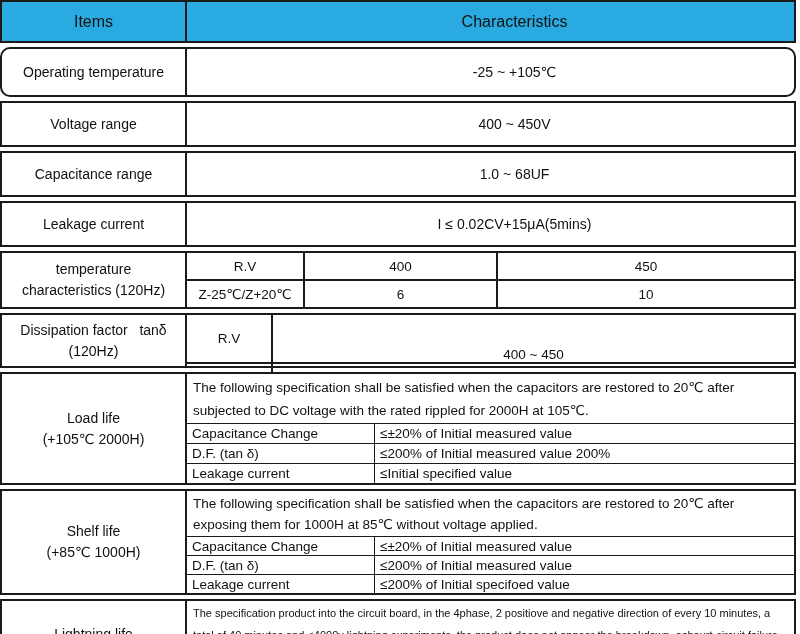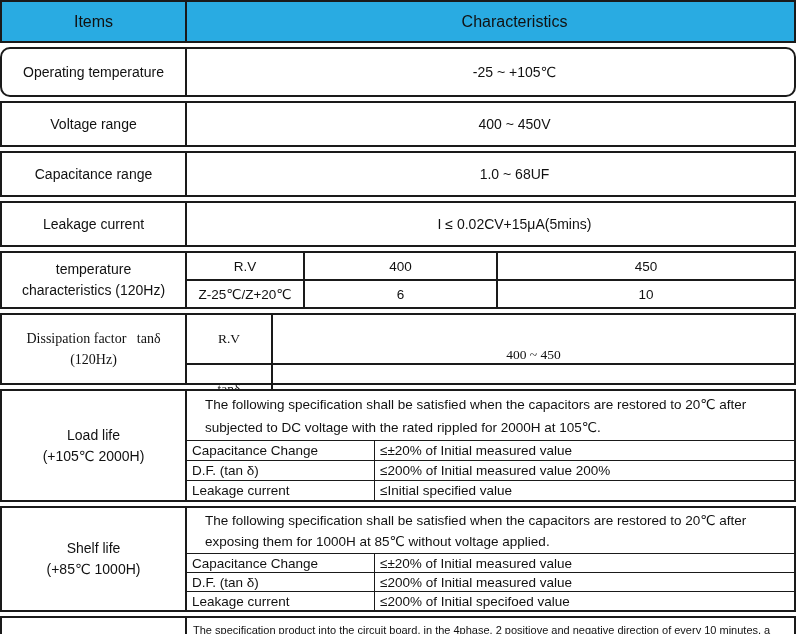--- a/index.html
+++ b/index.html
@@ -28,28 +28,28 @@
 
   
   .tchar{height:58px;}
   .tchar .sub-row{flex:1;display:flex;font-size:13.5px;}
   .tchar .sub-row:first-child{border-bottom:2px solid var(--line);}
   .tc-name{width:118px;border-right:2px solid var(--line);display:flex;align-items:center;justify-content:center;flex-shrink:0;}
   .tc-v1{width:193px;border-right:2px solid var(--line);display:flex;align-items:center;justify-content:center;flex-shrink:0;}
   .tc-v2{flex:1;display:flex;align-items:center;justify-content:center;}
 
   
-  .dissip{height:72px;font-family:Liberation Serif, serif;}
+  .dissip{height:55px;}
   .dissip .sub-row{flex:1;display:flex;font-size:13.5px;}
   .dissip .sub-row:first-child{border-bottom:2px solid var(--line);}
   .df-name{width:86px;border-right:2px solid var(--line);display:flex;align-items:center;justify-content:center;flex-shrink:0;}
   .df-val{flex:1;display:flex;align-items:center;justify-content:center;margin-top:32px;}
 
   
-  .life .intro{border-bottom:1.5px solid var(--line);padding:2px 6px 0 18px;font-size:13.5px;line-height:23px;}
+  .life .intro{border-bottom:1.5px solid var(--line);padding:2px 6px 0 6px;font-size:13.5px;line-height:23px;}
   .life-load{height:113px;} .life-load .intro{height:50px;}
   .life-shelf{height:106px;} .life-shelf .intro{height:46px;line-height:21px;}
   .life .ls-row{flex:1;display:flex;font-size:13.5px;align-items:stretch;}
   .life .ls-row:not(:last-child){border-bottom:1.5px solid var(--line);}
   .ls-name{width:188px;border-right:1.5px solid var(--line);display:flex;align-items:center;padding-left:5px;flex-shrink:0;}
   .ls-val{flex:1;display:flex;align-items:center;padding-left:5px;}
 
   
   .lightning{height:70px;}
   .lightning .para{flex:1;font-size:11px;line-height:22px;padding:1px 8px 16px 6px;}

